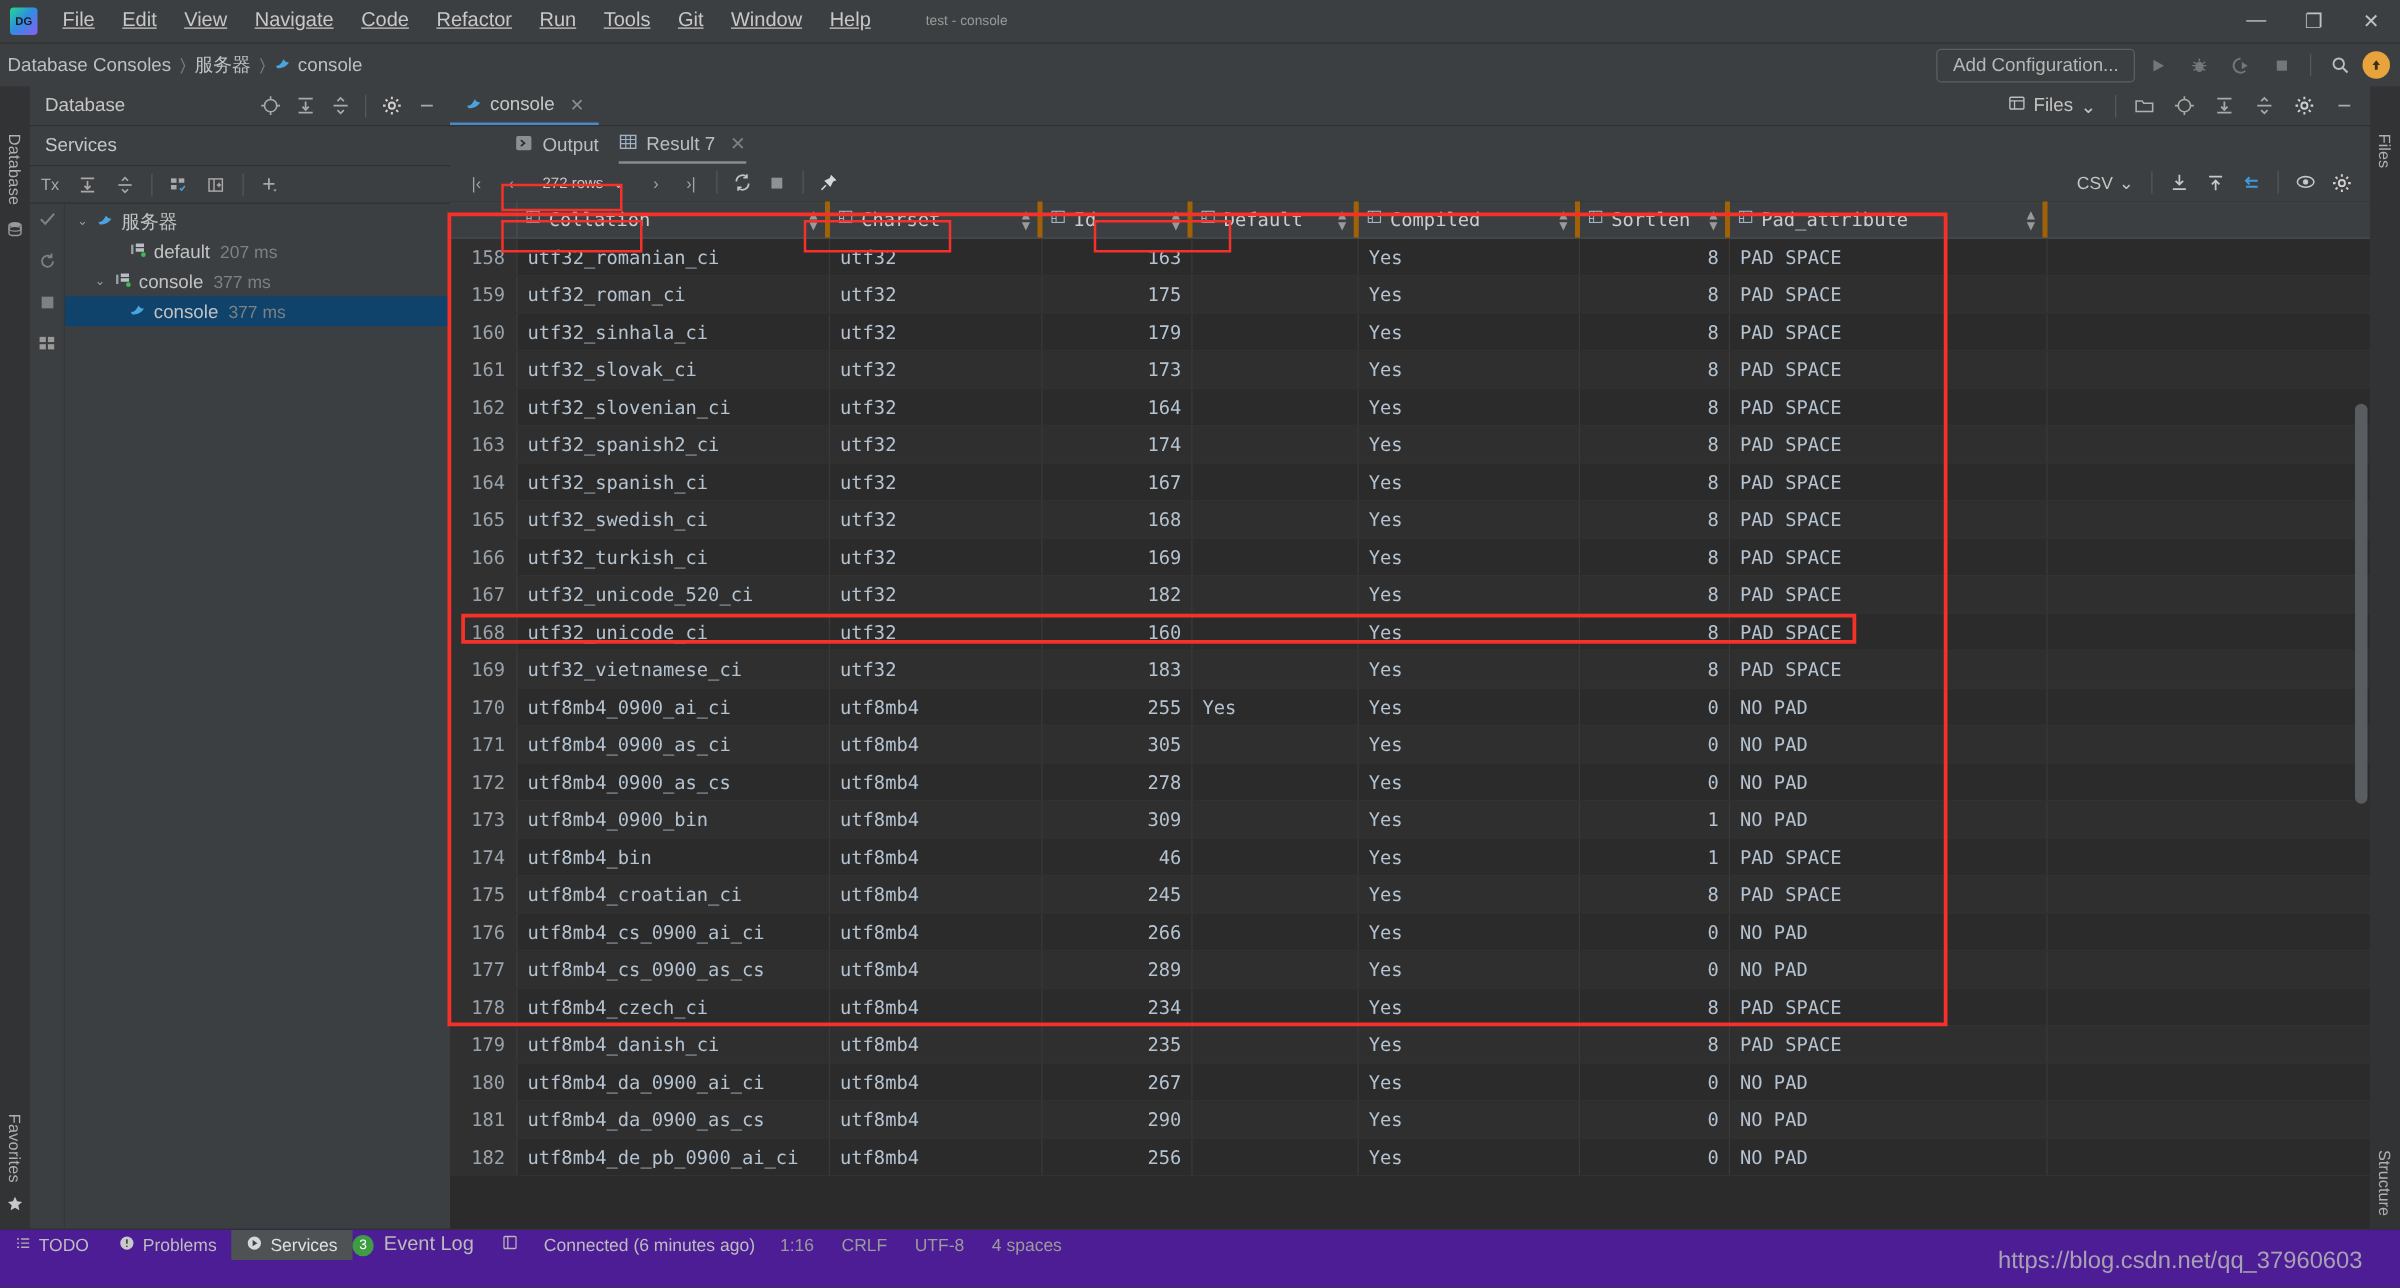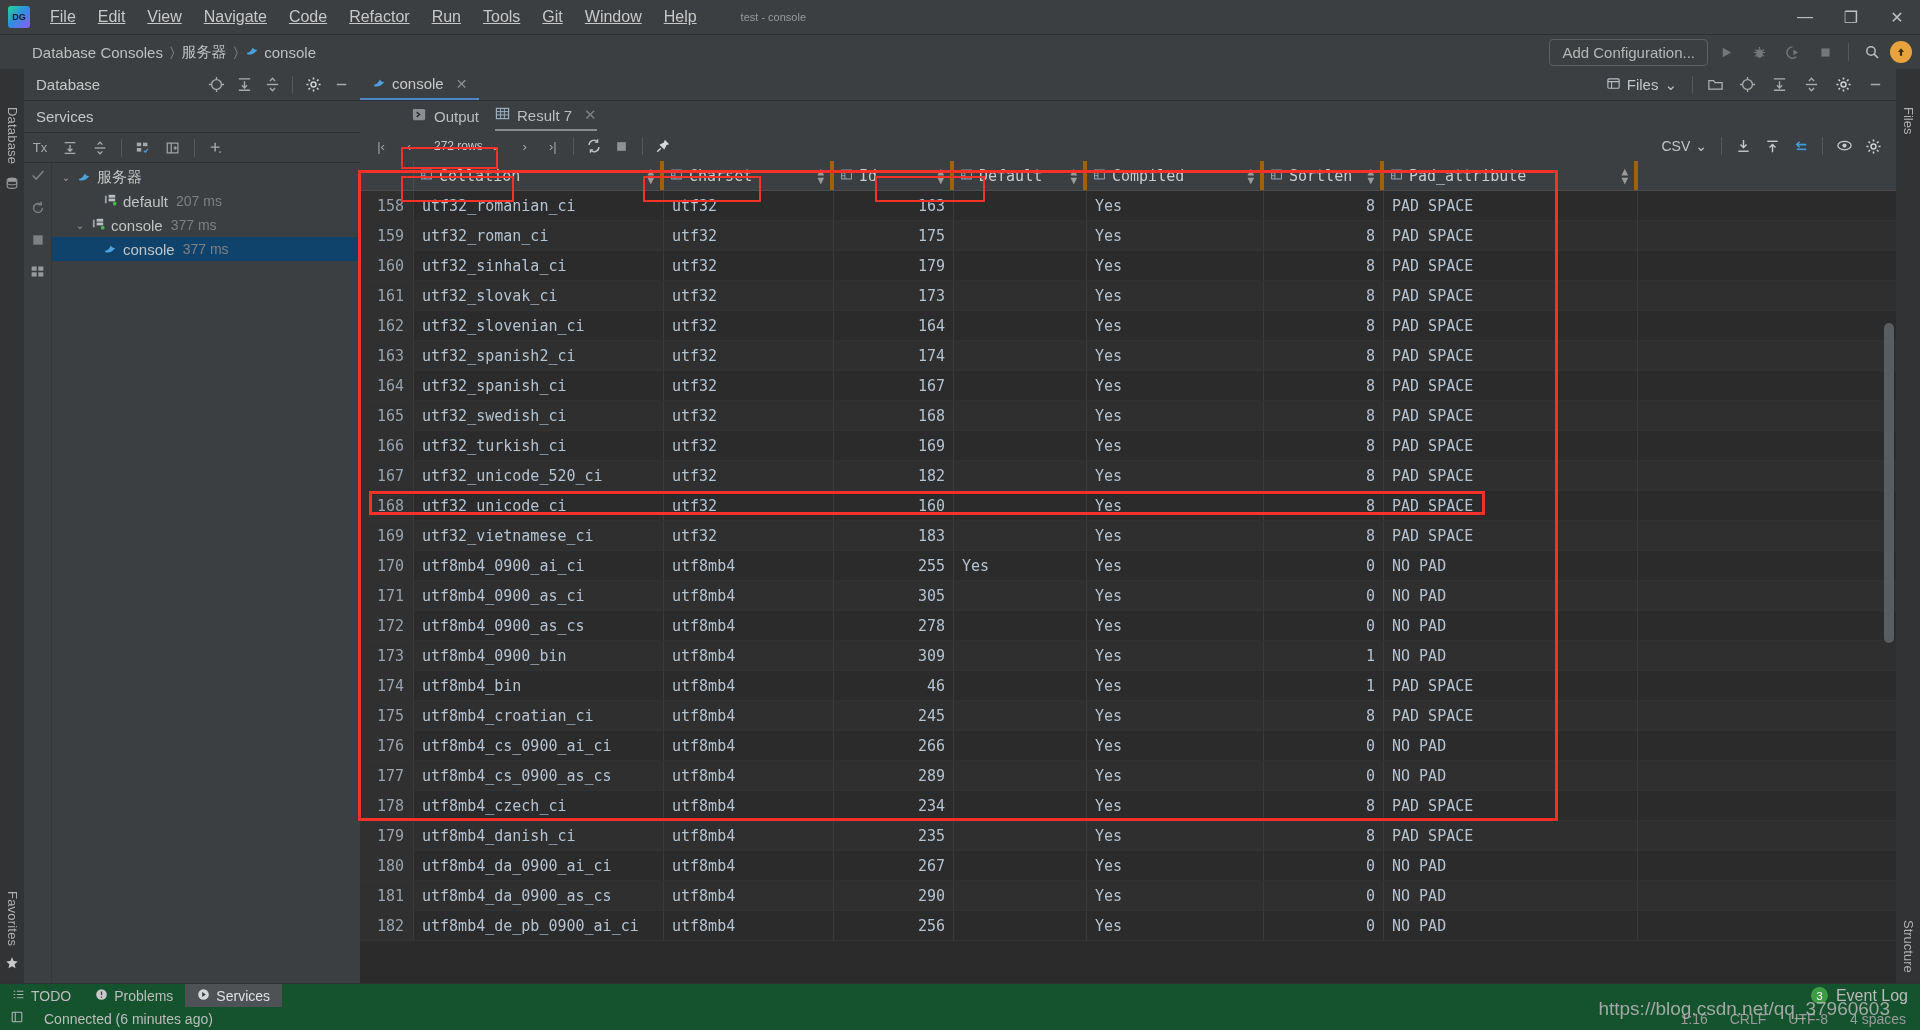--- a/index.html
+++ b/index.html
@@ -32,21 +32,21 @@
   .win-title { margin-left: 34px; font-size: 11px; color: #9a9a9a; }
   .win-ctrls { margin-left: auto; display: flex; align-items: center; }
   .win-btn {
     width: 46px; height: 35px; display: flex; align-items: center; justify-content: center;
     color: #c0c0c0; font-size: 16px;
   }
 
   
   .crumbrow {
     height: 34px; flex: 0 0 34px; background: #3c3f41;
-    display: flex; align-items: center; padding-left: 32px; position: relative;
+    display: flex; align-items: center; padding-left: 6px; position: relative;
   }
   .crumb { font-size: 15px; color: #bfbfbf; }
   .crumb-sep { color: #7b7b7b; margin: 0 7px; font-size: 14px; }
   .crumb-ico { display: inline-block; margin-right: 5px; vertical-align: -2px; }
   .crumbrow-right { margin-left: auto; display: flex; align-items: center; gap: 3px; padding-right: 8px; }
   .addcfg {
     border: 1px solid #5e6060; border-radius: 4px; padding: 4px 12px;
     font-size: 15px; color: #b6b6b6; background: #3c3f41;
   }
   .tb-ico {
@@ -178,21 +178,21 @@
 
   
   .rrail {
     width: 24px; flex: 0 0 24px; background: #313335; display: flex; flex-direction: column;
     align-items: center; padding-top: 38px; gap: 12px;
   }
   .rrail-label { writing-mode: vertical-rl; font-size: 13px; color: #b0b0b0; }
 
   
   .statusbar {
-    height: 47px; flex: 0 0 47px; background: #14532d; display: flex; flex-direction: column;
+    height: 47px; flex: 0 0 47px; background: #4c1d95; display: flex; flex-direction: row;
     border-top: 1px solid #2f3133;
   }
   .sb-tabs { height: 24px; display: flex; align-items: stretch; }
   .sb-tab {
     display: flex; align-items: center; gap: 6px; padding: 0 12px; font-size: 14px; color: #bdbdbd;
   }
   .sb-tab.active { background: #4e5254; color: #e0e0e0; }
   .sb-right { margin-left: auto; display: flex; align-items: center; gap: 8px; padding-right: 12px; }
   .badge {
     background: #3e9c44; color: #fff; border-radius: 50%; width: 17px; height: 17px;

